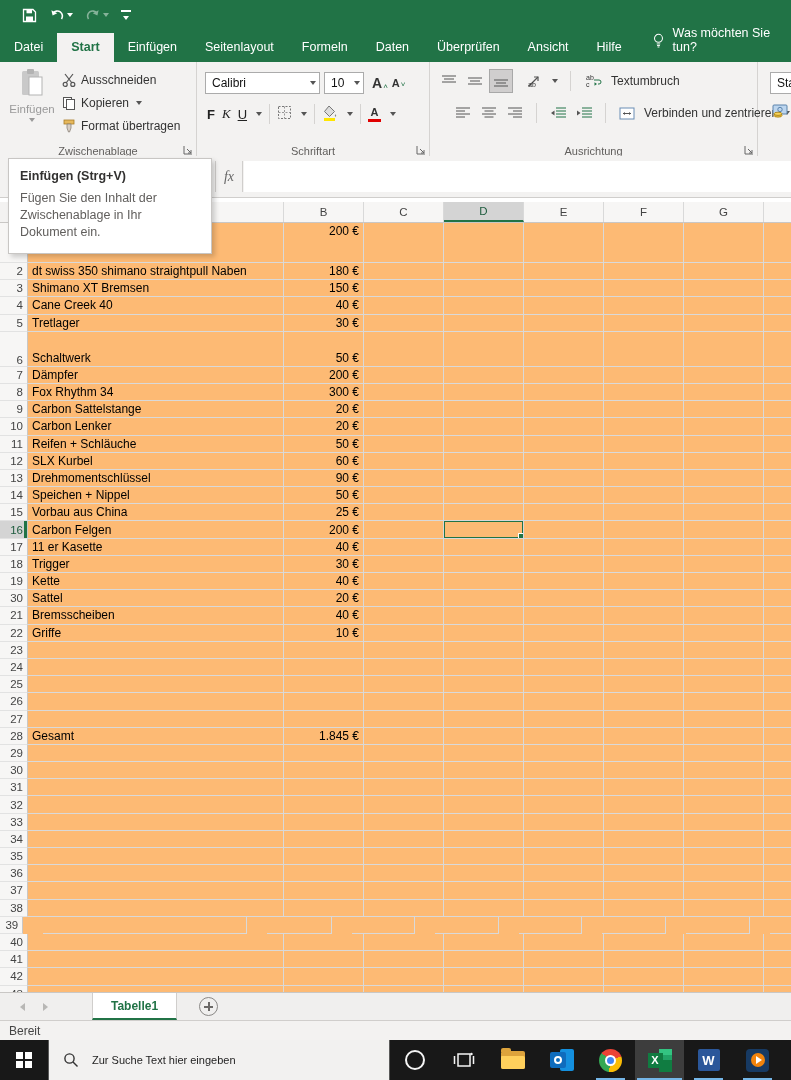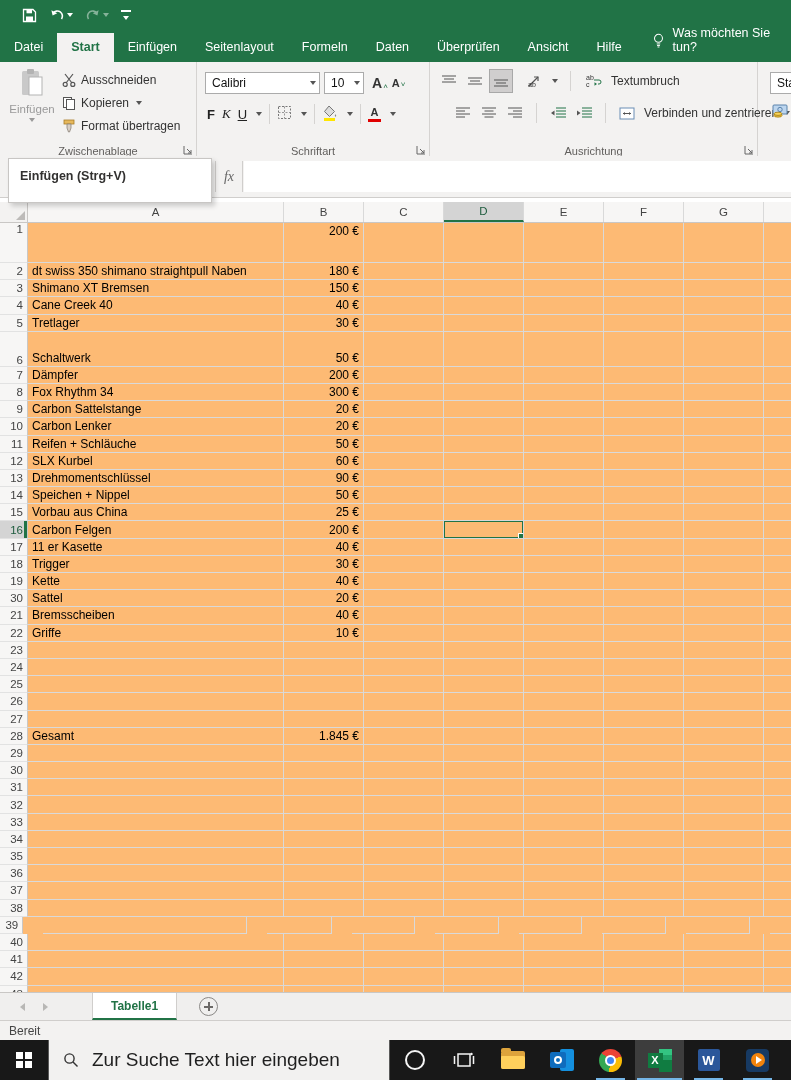--- a/index.html
+++ b/index.html
@@ -105,21 +105,21 @@
 
   
   .statusbar { position:absolute; left:0; top:1020px; width:791px; height:20px; background:#f3f2f1; border-top:1px solid #d0cecc; display:flex; align-items:center; padding-left:9px; font-size:12px; color:#444; }
 
   
   .taskbar { position:absolute; left:0; top:1040px; width:791px; height:40px; background:#181818; display:flex; align-items:stretch; }
   .startbtn { width:48px; display:flex; align-items:center; justify-content:center; }
   .winlogo { display:grid; grid-template-columns:7px 7px; grid-template-rows:7px 7px; gap:1.5px; }
   .winlogo span { background:#fff; }
   .searchbox { width:342px; background:#f2f1f0; display:flex; align-items:center; gap:13px; padding-left:14px; border:1px solid #5a5a5a; border-bottom:none; border-top:none; }
-  .searchbox .stext { font-size:19px; color:#1f1f1f; }
+  .searchbox .stext { font-size:11px; color:#1f1f1f; }
   .tslot { width:49px; display:flex; align-items:center; justify-content:center; position:relative; }
   .tslot.active-app { background:rgba(255,255,255,.16); }
   .tslot.running::after { content:''; position:absolute; left:10px; right:10px; bottom:0; height:2.5px; background:#75b6e7; }
   .tslot.active-app.running::after { left:2px; right:2px; }
 
   .ic-cortana { width:20px; height:20px; border:2px solid #f5f5f5; border-radius:50%; }
   .ic-folder { position:relative; width:24px; height:18px; }
   .ic-folder .back { position:absolute; inset:0; background:#dda33c; border-radius:2px; }
   .ic-folder .back::before { content:''; position:absolute; left:0; top:-3px; width:10px; height:4px; background:#dda33c; border-radius:2px 2px 0 0; }
   .ic-folder .front { position:absolute; left:0; bottom:0; width:24px; height:13px; background:#ffd05c; border-radius:1px 2px 2px 2px; }
@@ -883,20 +883,21 @@
       <div class="cell cx"></div>
       <div class="cell cx"></div>
       <div class="cell cx"></div>
       <div class="cell cx"></div>
       <div class="cell cz"></div>
     </div>
   </div>
 
 <div class="tooltip">
   <div class="tt-title">Einfügen (Strg+V)</div>
+  <div class="tt-body">Fügen Sie den Inhalt der Zwischenablage in Ihr Dokument ein.</div>
 </div>
 
 <div class="sheetbar">
   <div class="snav">
     <span class="tri left"></span>
     <span class="tri right"></span>
   </div>
   <div class="stab">Tabelle1</div>
   <div class="addsheet"></div>
 </div>

